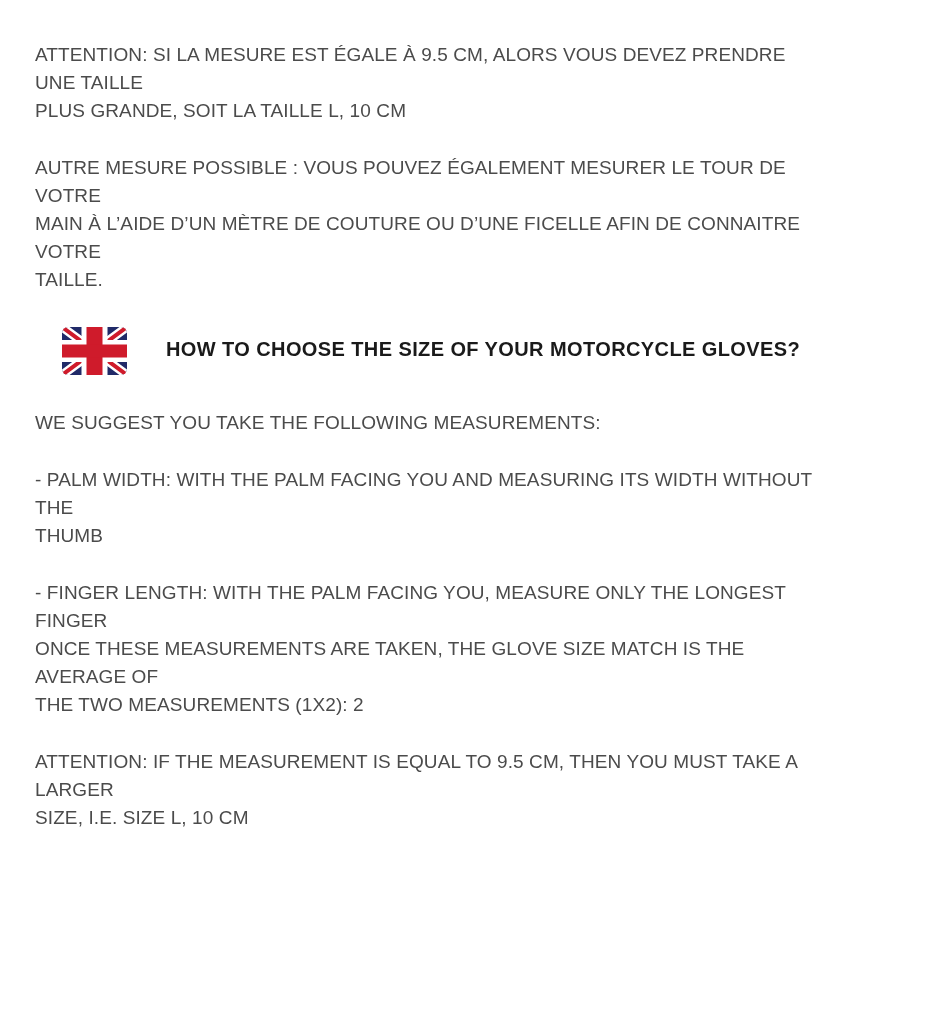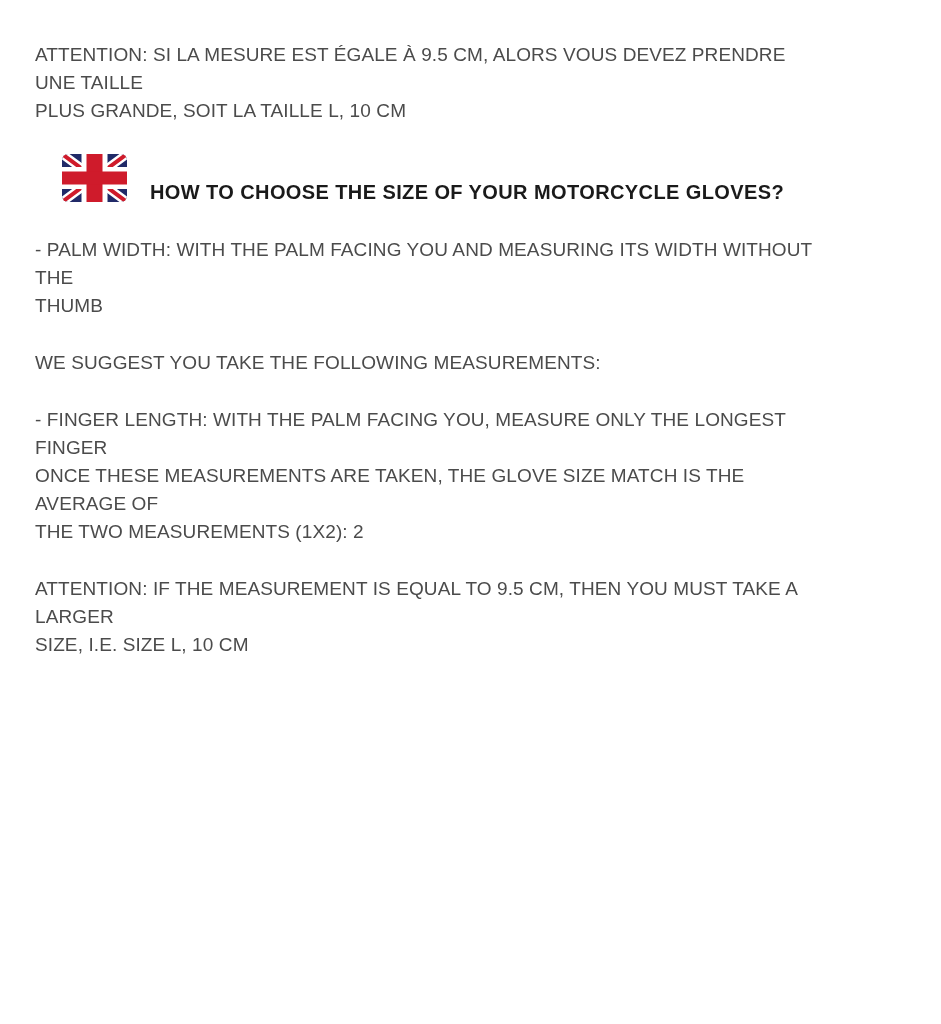--- a/index.html
+++ b/index.html
@@ -34,57 +34,60 @@
   }
   .flag {
     flex: 0 0 auto;
     width: 65px;
     height: 48px;
     border-radius: 6px;
     overflow: hidden;
   }
   .flag svg { display: block; }
   .heading {
-    margin: 0;
+    margin: 16px;
     font-size: 20px;
     font-weight: bold;
     line-height: 1;
     letter-spacing: 0.4px;
     color: #1a1a1a;
   }
 </style>
 </head>
 <body>
 
 <main class="doc">
 
   <p class="para">ATTENTION: SI LA MESURE EST ÉGALE À 9.5 CM, ALORS VOUS DEVEZ PRENDRE UNE TAILLE
 PLUS GRANDE, SOIT LA TAILLE L, 10 CM</p>
 
+  <p class="para">AUTRE MESURE POSSIBLE : VOUS POUVEZ ÉGALEMENT MESURER LE TOUR DE VOTRE
+MAIN À L’AIDE D’UN MÈTRE DE COUTURE OU D’UNE FICELLE AFIN DE CONNAITRE VOTRE
+TAILLE.</p>
 
 
   <div class="heading-row">
     <span class="flag">
       <svg viewBox="0 0 65 48" width="65" height="48" xmlns="http://www.w3.org/2000/svg">
         <rect width="65" height="48" fill="#212a68"></rect>
         <path d="M0,0 L65,48 M65,0 L0,48" fill="none" stroke-width="9" stroke="#ffffff"></path>
         <path d="M0,0 L65,48 M65,0 L0,48" fill="none" stroke-width="4" stroke="#cf1b2b"></path>
         <path d="M32.5,0 L32.5,48" fill="none" stroke-width="26" stroke="#ffffff"></path>
         <path d="M0,24 L65,24" fill="none" stroke-width="22" stroke="#ffffff"></path>
         <path d="M32.5,0 L32.5,48" fill="none" stroke-width="16" stroke="#cf1b2b"></path>
         <path d="M0,24 L65,24" fill="none" stroke-width="13" stroke="#cf1b2b"></path>
       </svg>
     </span>
     <h2 class="heading">HOW TO CHOOSE THE SIZE OF YOUR MOTORCYCLE GLOVES?</h2>
   </div>
 
+  <p class="para">WE SUGGEST YOU TAKE THE FOLLOWING MEASUREMENTS:</p>
+
   <p class="para">- PALM WIDTH: WITH THE PALM FACING YOU AND MEASURING ITS WIDTH WITHOUT THE
 THUMB</p>
-
-  <p class="para">WE SUGGEST YOU TAKE THE FOLLOWING MEASUREMENTS:</p>
 
   <p class="para">- FINGER LENGTH: WITH THE PALM FACING YOU, MEASURE ONLY THE LONGEST FINGER
 ONCE THESE MEASUREMENTS ARE TAKEN, THE GLOVE SIZE MATCH IS THE AVERAGE OF
 THE TWO MEASUREMENTS (1X2): 2</p>
 
 
   <p class="para">ATTENTION: IF THE MEASUREMENT IS EQUAL TO 9.5 CM, THEN YOU MUST TAKE A LARGER
 SIZE, I.E. SIZE L, 10 CM</p>
 
 

